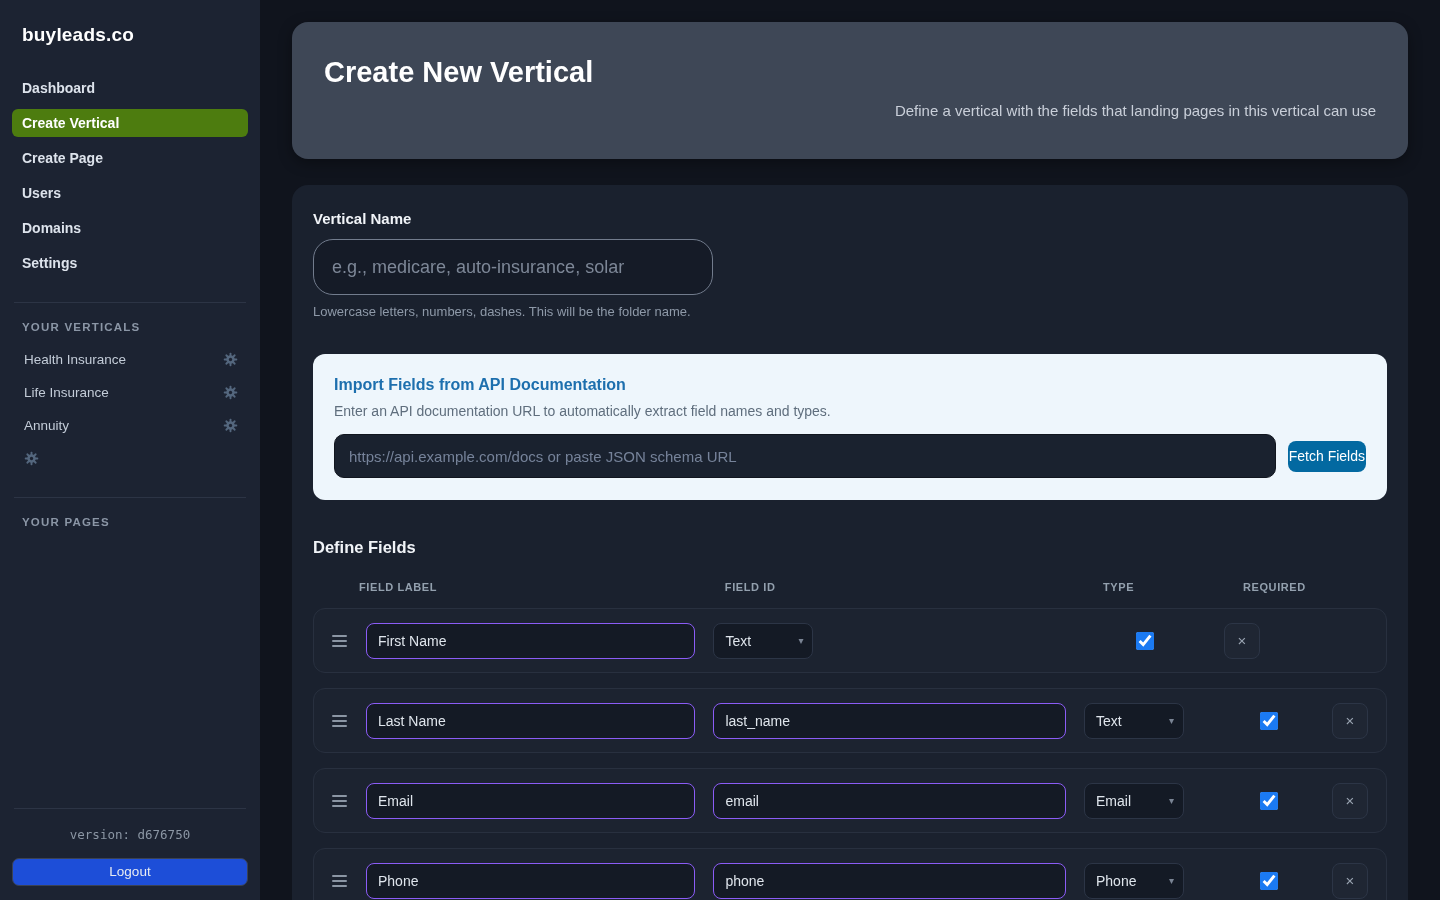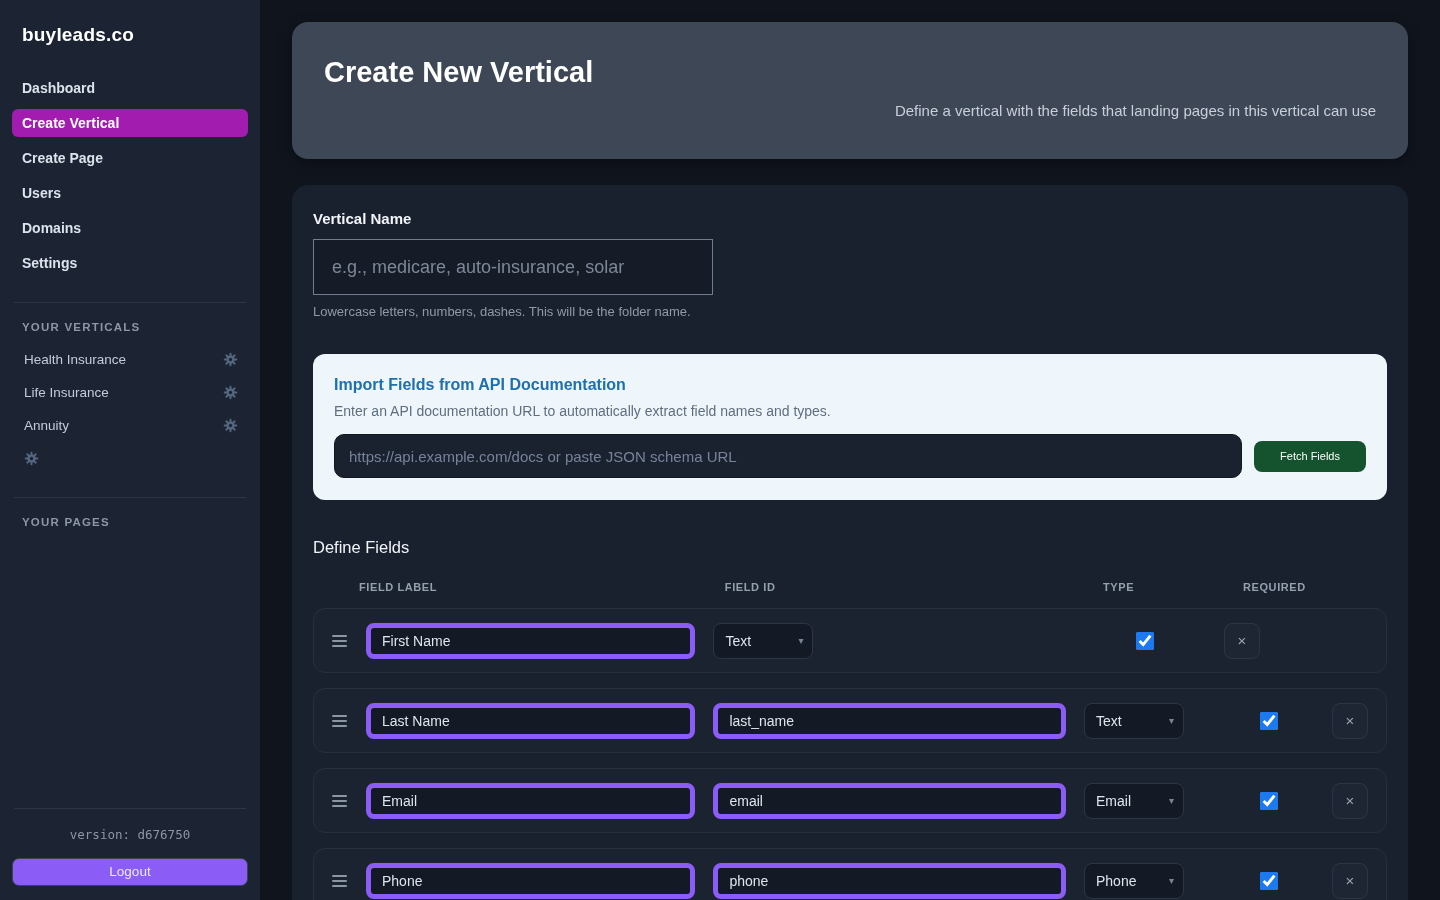--- a/index.html
+++ b/index.html
@@ -21,41 +21,41 @@
   .logo {
     font-size:19px; font-weight:bold; letter-spacing:.2px;
     color:#ffffff; padding:0 10px; margin-bottom:28px;
   }
   .nav { list-style:none; }
   .nav-item {
     font-size:14px; color:#dde3ec;
     padding:6px 10px; margin-bottom:7px;
     border-radius:6px; cursor:pointer;font-weight:bold;
   }
-  .nav-item.active { background:#a21caf; color:#ffffff; }
+  .nav-item.active { background:#4d7c0f; color:#ffffff; }
   .divider { border:none; border-top:1px solid #2c3445; margin:18px 2px; }
   .section-header {
     font-size:11.5px; font-weight:bold; letter-spacing:1.2px;
     color:#8b96a6; padding:0 10px; margin-bottom:14px;
   }
   .vertical-item {
     display:flex; align-items:center; justify-content:space-between;
     padding:5px 10px 5px 12px; margin-bottom:8px;
     font-size:13.5px; color:#c3ccd8; cursor:pointer;
   }
   .vertical-item.gear-only { justify-content:flex-start; }
   .gear { width:15px; height:15px; display:inline-block; }
   .sidebar-bottom { margin-top:auto; }
   .version {
     font-family:"DejaVu Sans Mono","Liberation Mono",monospace;
     font-size:12.5px; color:#8b96a4; text-align:center; margin:12px 0 16px;
   }
   .logout-btn {
     display:block; width:100%; padding:5px 8px 6px;
-    background:#8b5cf6; border:1px solid #3a4254; border-radius:7px;
+    background:#1d4ed8; border:1px solid #3a4254; border-radius:7px;
     color:#e8ecf1; font-size:13.5px; text-align:center; cursor:pointer;
     font-family:inherit;
   }
 
   
   .main { flex:1; padding:22px 32px 0 32px; overflow:hidden; }
   .hero-card {
     background:#3e4756; border-radius:16px;
     padding:34px 32px 36px 32px; height:137px;
     box-shadow:0 4px 14px rgba(0,0,0,.35);
@@ -64,48 +64,48 @@
   .hero-sub { font-size:15px; color:#c9cfd9; margin-top:13px;text-align:right; }
 
   .form-card {
     background:#1a212e; border-radius:16px;
     margin-top:26px; padding:25px 21px 30px 21px;
     min-height:720px;
   }
   .field-label { font-size:15px; font-weight:bold; color:#f1f4f8; }
   .vname-input {
     display:block; width:400px; height:56px; margin-top:11px;
-    background:#151b27; border:1px solid #727c8d; border-radius:0;
+    background:#151b27; border:1px solid #727c8d; border-radius:20px;
     padding:0 18px; font-size:18px; color:#e8ecf2; font-family:inherit;
   }
   .vname-input::placeholder { color:#7d8797; }
   .helper { font-size:13px; color:#8e99a8; margin-top:9px; }
 
   
   .import-box {
     margin-top:35px; background:#eef6fc; border-radius:12px;
     padding:22px 21px;
   }
   .import-title { font-size:16px; font-weight:bold; color:#1d6fae; }
   .import-desc { font-size:14px; color:#5f6e7d; margin-top:9px; }
   .import-row { display:flex; align-items:center; gap:12px; margin-top:15px; }
   .import-input {
     flex:1; height:44px; background:#1a222f;
     border:1px solid #11161f; border-radius:10px;
     padding:0 14px; font-size:15px; color:#dfe5ec; font-family:inherit;
   }
   .import-input::placeholder { color:#76839a; }
   .fetch-btn {
-    height:31px; padding:0 26px; border:none; border-radius:8px;
-    background:#14532d; color:#ffffff; font-size:11px; cursor:pointer;
+    height:31px; padding:0 1px; border:none; border-radius:8px;
+    background:#0369a1; color:#ffffff; font-size:14px; cursor:pointer;
     font-family:inherit;
   }
 
   
-  .define-title { font-size:16.5px; font-weight:normal; color:#f1f4f8; margin-top:38px; }
+  .define-title { font-size:16.5px; font-weight:bold; color:#f1f4f8; margin-top:38px; }
   .grid-cols {
     display:grid;
     grid-template-columns:16px 1fr 1.07fr 122px 90px 36px;
     column-gap:18px; align-items:center;
   }
   .thead { margin-top:24px; margin-bottom:15px; }
   .th {
     font-size:11px; font-weight:bold; letter-spacing:.6px;
     color:#93a0ae;
   }
@@ -113,21 +113,21 @@
   .field-row {
     height:65px; margin-bottom:15px;
     background:rgba(255,255,255,0.012);
     border:1px solid #28303f; border-radius:12px;
     padding:0 18px;
   }
   .drag-handle { display:flex; flex-direction:column; gap:3px; cursor:grab; width:15px; }
   .drag-handle span { display:block; height:2px; background:#8b96a4; border-radius:1px; }
   .row-input {
     width:100%; height:36px; background:#141a25;
-    border:5px solid #8b5cf6; border-radius:8px;
+    border:1px solid #8b5cf6; border-radius:8px;
     padding:0 11px; font-size:14px; color:#dfe5ec; font-family:inherit;
   }
   .select-wrap { position:relative; width:100px; }
   .type-select {
     width:100%; height:36px; background:#141a25;
     border:1px solid #2c3546; border-radius:8px;
     padding:0 11px; font-size:14px; color:#dfe5ec; font-family:inherit;
     -webkit-appearance:none; appearance:none; cursor:pointer;
   }
   .select-arrow {

